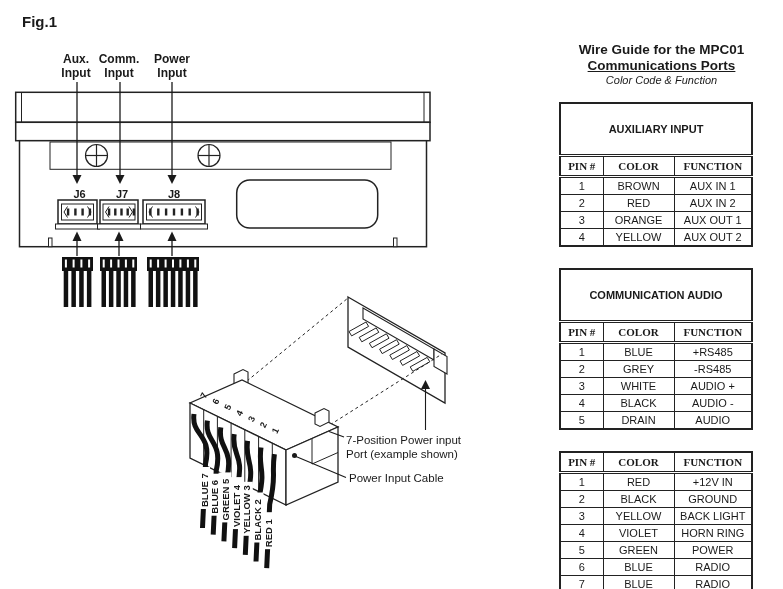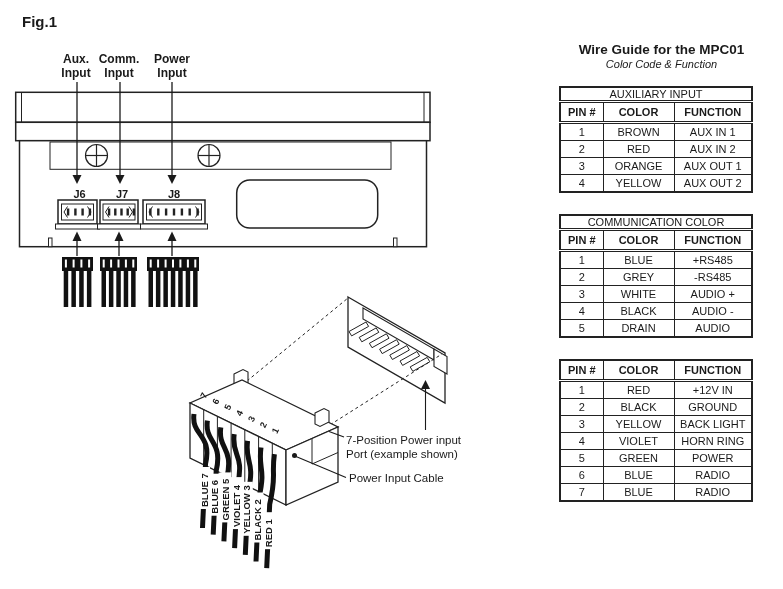--- a/index.html
+++ b/index.html
@@ -8,22 +8,22 @@
   .guide-col{position:absolute;left:540px;top:0;width:243px;}
   .guide-title{margin-top:42px;text-align:center;line-height:1.18;}
   .gt1{font-size:13.5px;font-weight:bold;text-align:center;}
   .gt2{font-size:13.5px;font-weight:bold;text-decoration:underline;}
   .gt3{font-size:11px;font-style:italic;margin-top:0;}
   .gt4{font-size:11px;font-style:italic;}
   table.wire-table{border-collapse:collapse;width:192px;margin:15px 0 21px 19px;table-layout:fixed;}
   table.wire-table:first-of-type{margin-top:15px;}
   .wire-table th,.wire-table td{border:1px solid #222;text-align:center;font-size:11px;padding:2px 0;}
   .wire-table{border:2px solid #222;}
-  .wire-table .title-row th{font-weight:normal;border-bottom:3px double #222;padding:0 0;}
-  .wire-table .hdr-row th{font-weight:bold;border-bottom:3px double #222;padding:3px 6px;}
+  .wire-table .title-row th{font-weight:bold;border-bottom:3px double #222;padding:19px 0;}
+  .wire-table .hdr-row th{font-weight:bold;border-bottom:3px double #222;padding:3px 6px;font-family:Liberation Serif, serif;}
   .wire-table col.c1{width:43px;} .wire-table col.c2{width:71px;} .wire-table col.c3{width:78px;}
   text{font-family:"Liberation Sans",sans-serif;fill:#1a1a1a;}
 </style>
 </head>
 <body>
 
 <svg class="fig-svg" width="540" height="589" viewBox="0 0 540 589">
 
   <text x="22" y="27" font-size="15" font-weight="bold">Fig.1</text>
 
@@ -268,20 +268,21 @@
   <g font-size="11.5">
     <text x="346" y="444">7-Position Power input</text>
     <text x="346" y="458">Port (example shown)</text>
     <text x="349" y="482">Power Input Cable</text>
   </g>
 </svg>
 
 <div class="guide-col">
   <div class="guide-title">
     <div class="gt1">Wire Guide for the MPC01</div>
+    <div class="gt2">Communications Ports</div>
     <div class="gt3">Color Code &amp; Function</div>
   </div>
 
   <table class="wire-table">
     <colgroup>
         <col class="c1">
         <col class="c2">
         <col class="c3">
       </colgroup>
     <thead>
@@ -319,21 +320,21 @@
   </table>
 
   <table class="wire-table">
     <colgroup>
         <col class="c1">
         <col class="c2">
         <col class="c3">
       </colgroup>
     <thead>
       <tr class="title-row">
-          <th colspan="3">COMMUNICATION COLOR</th>
+          <th colspan="3">COMMUNICATION AUDIO</th>
         </tr>
       <tr class="hdr-row">
         <th>PIN #</th>
         <th>COLOR</th>
         <th>FUNCTION</th>
       </tr>
     </thead>
     <tbody>
         <tr>
           <td>1</td>

